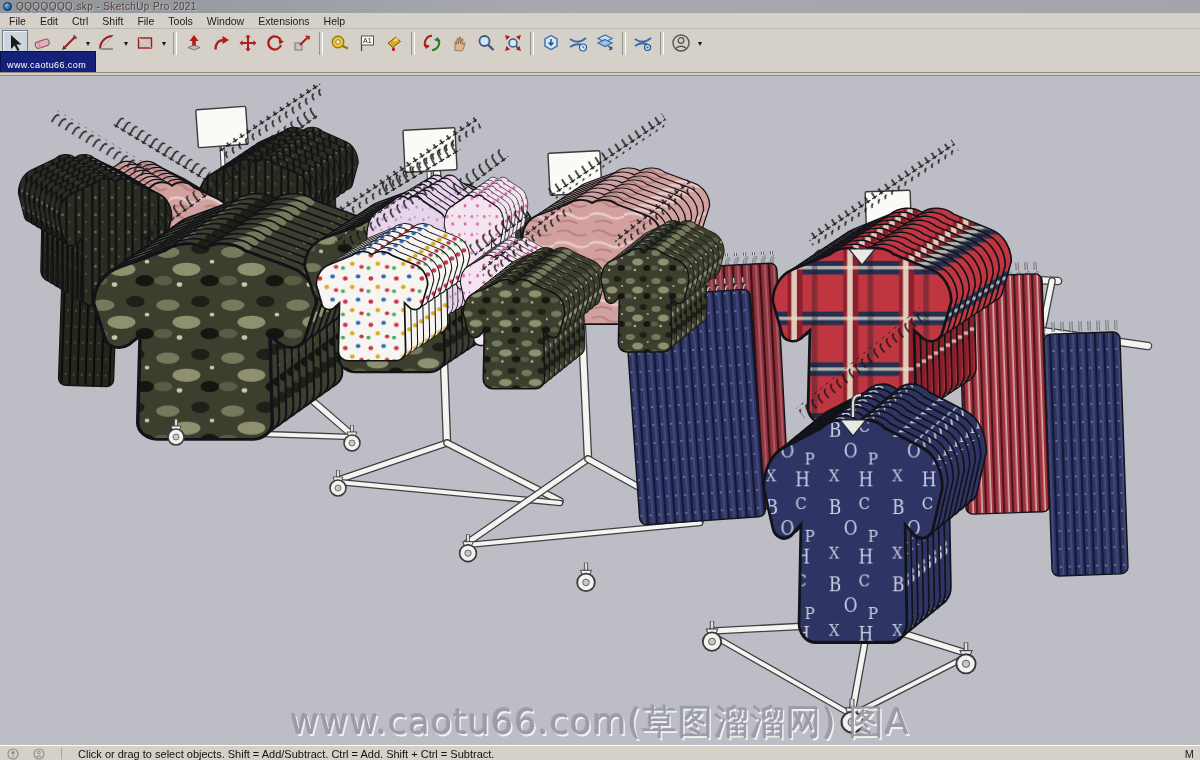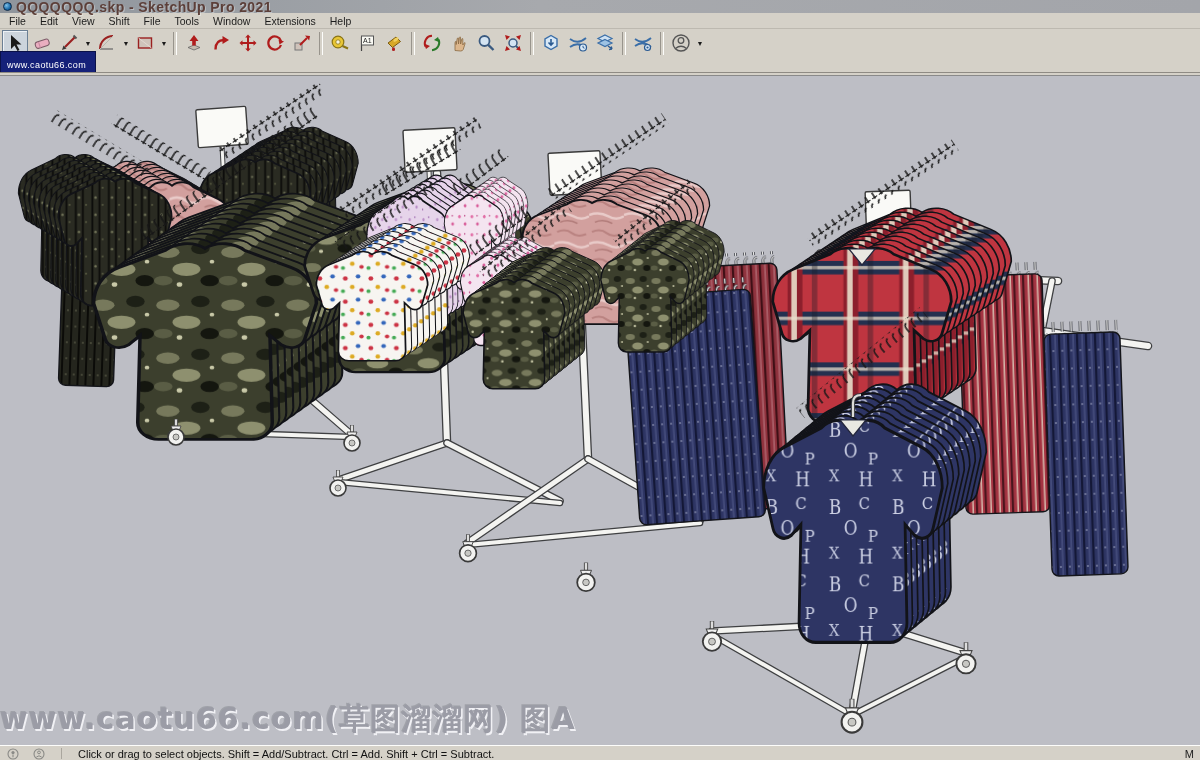--- a/index.html
+++ b/index.html
@@ -1,52 +1,52 @@
 <!DOCTYPE html>
 <html style="--chrome: #d5d1c8; --titlebar_text: #5c3f39; --tab: #152179; --tab_text: #ffffff; --vp: #bdbec5; --rack: #f4f4f1; --watermark: #9b9ca6; --camo: #3c3f2d; --pink: #d2a09e; --lilac: #e6d4ea; --polka_base: #f7f5f1; --butterfly_base: #f4e4f0; --navy: #2e3564; --plaid_red: #bf3540; --stripe_red: #a53442; --maroon: #90333e; --dark_shirt: #2a2b22;"><head>
 <meta charset="utf-8">
 <style>
   *{box-sizing:border-box;margin:0;padding:0}
   html,body{width:1200px;height:760px;overflow:hidden}
   body{font-family:"Liberation Sans",sans-serif;background:var(--chrome,#d5d1c8)}
   .titlebar{height:13px;background:linear-gradient(90deg,#8f959c,#a7a9ad 45%,#a3a5aa);display:flex;align-items:center;padding:0 3px;gap:4px}
   .appicon{width:9px;height:9px;border-radius:50%;background:radial-gradient(circle at 35% 35%,#7ec0e8,#1a6aa8 60%,#0c3a66);border:1px solid #0a2a4a;flex:0 0 auto}
-  .title{font-size:14px;font-weight:bold;color:var(--titlebar_text,#5c3f39);text-shadow:1px 1px 0 rgba(255,255,255,.35);letter-spacing:.4px;white-space:nowrap}
+  .title{font-size:10px;font-weight:normal;color:var(--titlebar_text,#5c3f39);text-shadow:1px 1px 0 rgba(255,255,255,.35);letter-spacing:.4px;white-space:nowrap}
   .menubar{height:16px;background:var(--chrome,#d5d1c8);display:flex;align-items:center;font-size:10.5px;color:#1c1c1c;border-bottom:1px solid #bdb9b0;padding-left:2px}
   .menubar span{padding:1px 7px;cursor:default}
   .toolbar{height:28px;display:flex;align-items:center;padding:0 2px;gap:1px;background:var(--chrome,#d5d1c8)}
   .tool{width:26px;height:26px;display:flex;align-items:center;justify-content:center;border:1px solid transparent;flex:0 0 auto}
   .tool svg{width:20px;height:20px;display:block}
   .tool.active{border:1px solid #6b7f94;background:#ccd4dc;box-shadow:inset 1px 1px 0 #eef2f6}
   .dd{font-size:7px;color:#1a1a1a;width:10px;text-align:center;flex:0 0 auto;cursor:default}
   .sep{width:4px;height:23px;border-left:1px solid #98948c;border-right:1px solid #fdfdfb;margin:0 3px;flex:0 0 auto}
   .tabrow{height:16px;background:var(--chrome,#d5d1c8);border-bottom:1px solid #8f8b84;display:flex;align-items:flex-end}
   .doctab{background:var(--tab,#152179);color:var(--tab_text,#fff);font-size:9px;padding:8px 9px 2px 6px;border:1px solid #0a1148;border-bottom:none;letter-spacing:.4px;white-space:nowrap}
   .strip{height:3px;background:var(--chrome,#d5d1c8);border-bottom:1px solid #8a8a8a}
   .viewport{position:relative;height:669px;background:var(--vp,#bdbec5);overflow:hidden}
   .viewport svg.scene{position:absolute;left:0;top:0}
-  .watermark{position:absolute;left:0;right:0;top:623px;font-size:30px;font-weight:bold;letter-spacing:1px;color:var(--watermark,#9fa0aa);text-shadow:1.5px 1.5px 0 rgba(246,246,250,.9),-1px -1px 0 rgba(118,119,128,.4);font-family:"DejaVu Sans",sans-serif;pointer-events:none}
+  .watermark{position:absolute;left:0;right:0;top:623px;text-align:center;font-size:35px;font-weight:normal;letter-spacing:1px;color:var(--watermark,#9fa0aa);text-shadow:1.5px 1.5px 0 rgba(246,246,250,.9),-1px -1px 0 rgba(118,119,128,.4);font-family:"DejaVu Sans",sans-serif;pointer-events:none}
   .statusbar{height:16px;background:var(--chrome,#d5d1c8);border-top:1px solid #fdfdfb;display:flex;align-items:center;font-size:11px;color:#111;padding:0 6px;gap:13px}
   .sicon{width:13px;height:13px;display:flex;align-items:center;justify-content:center}
   .ssep{width:1px;height:11px;background:#aaa69e;margin:0 3px}
   .smsg{white-space:nowrap}
   .smeasure{margin-left:auto;padding-right:0;color:#222}
 </style>
 </head>
 <body>
 
 <div class="titlebar">
   <span class="appicon"></span>
   <span class="title">QQQQQQQ.skp - SketchUp Pro 2021</span>
 </div>
 
 <div class="menubar">
     <span>File</span>
     <span>Edit</span>
-    <span>View</span>
+    <span>Ctrl</span>
     <span>Shift</span>
     <span>File</span>
     <span>Tools</span>
     <span>Window</span>
     <span>Extensions</span>
     <span>Help</span>
   </div>
 
 <div class="toolbar">
   <div class="tool active">

